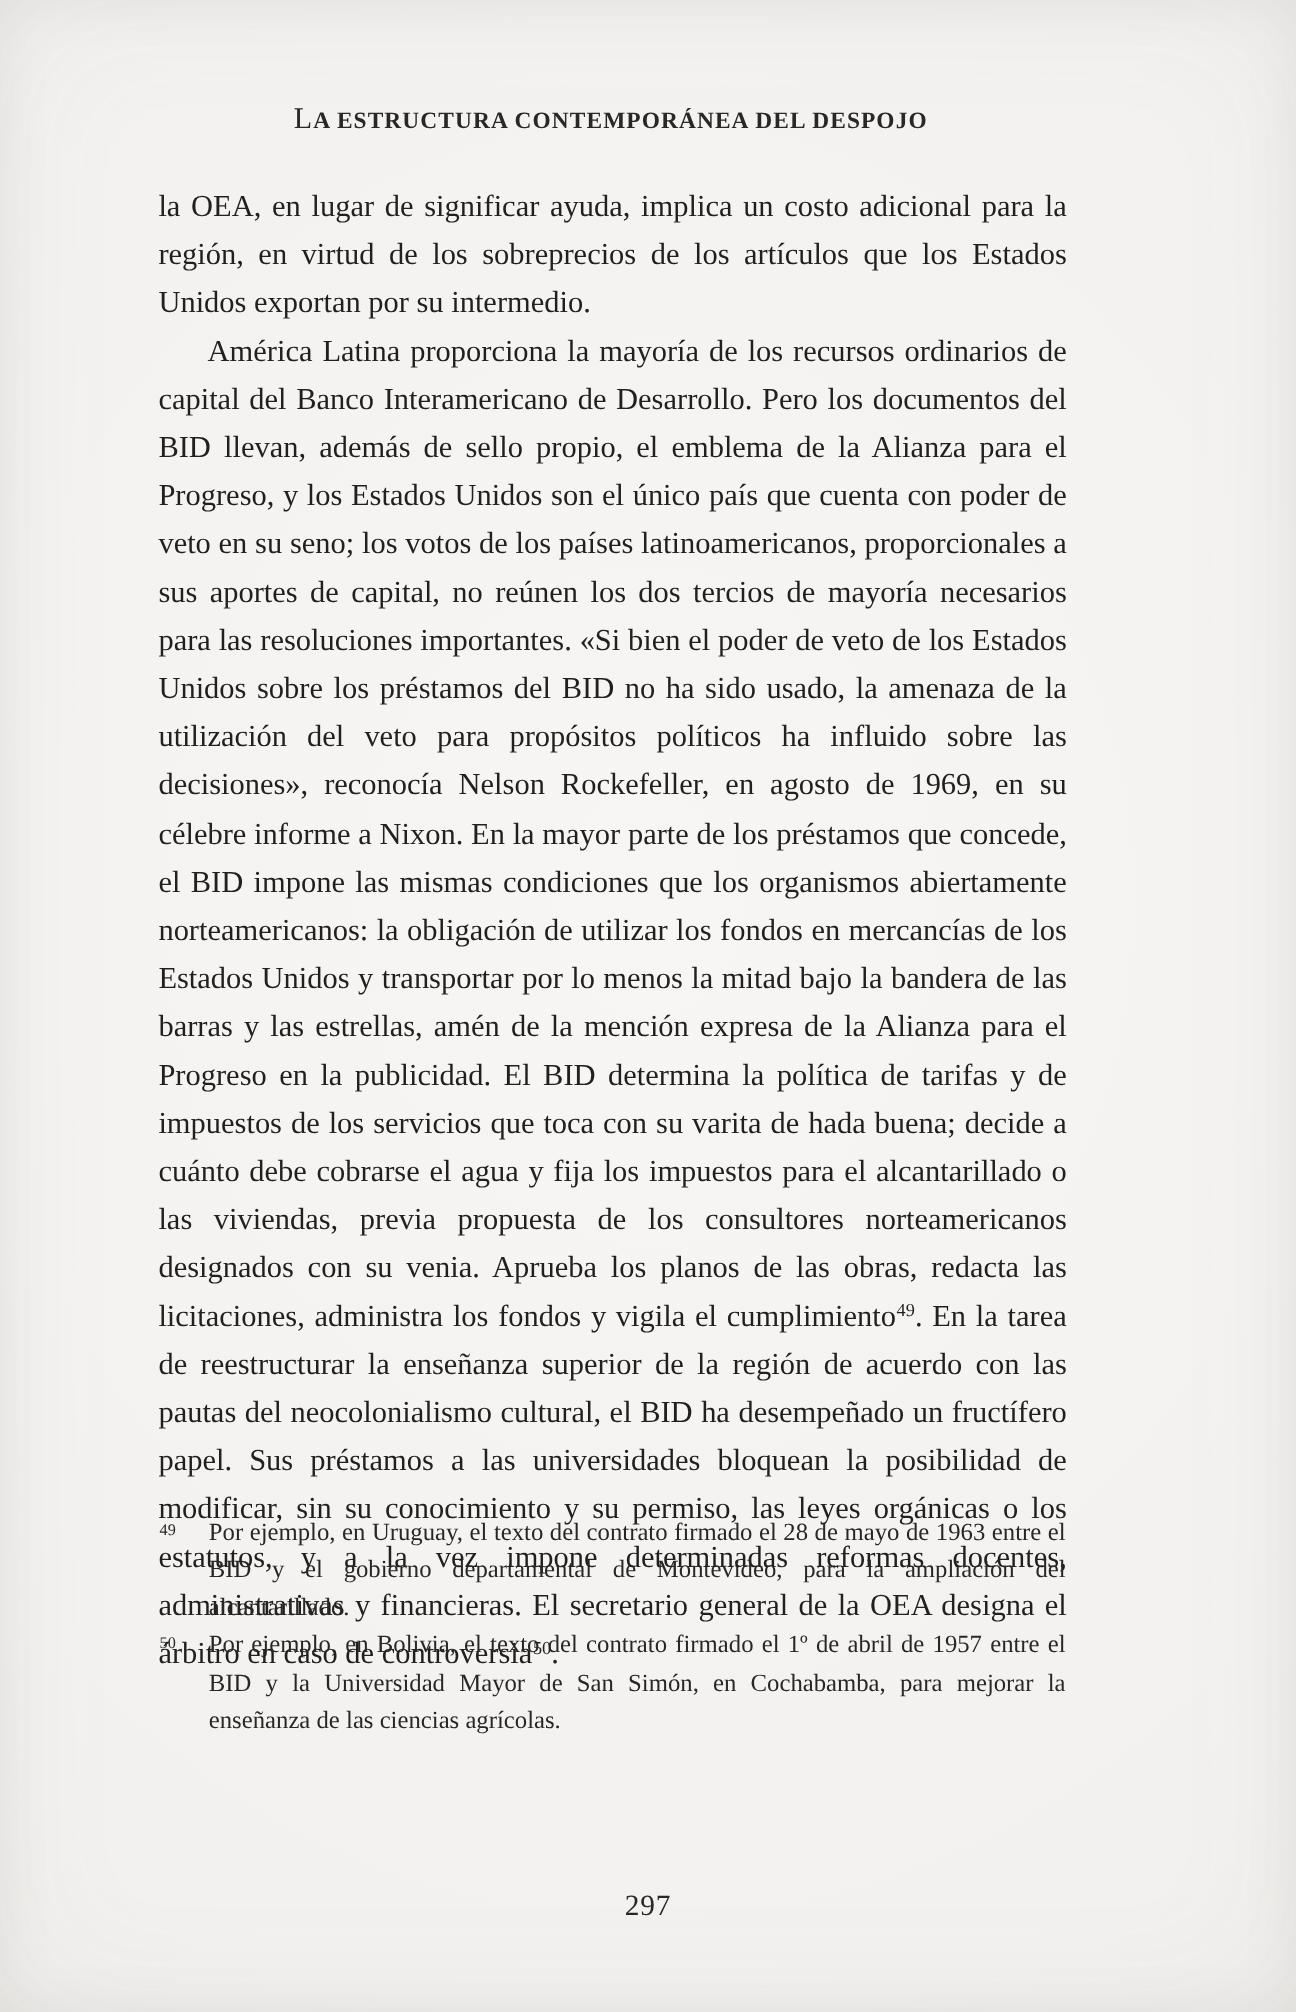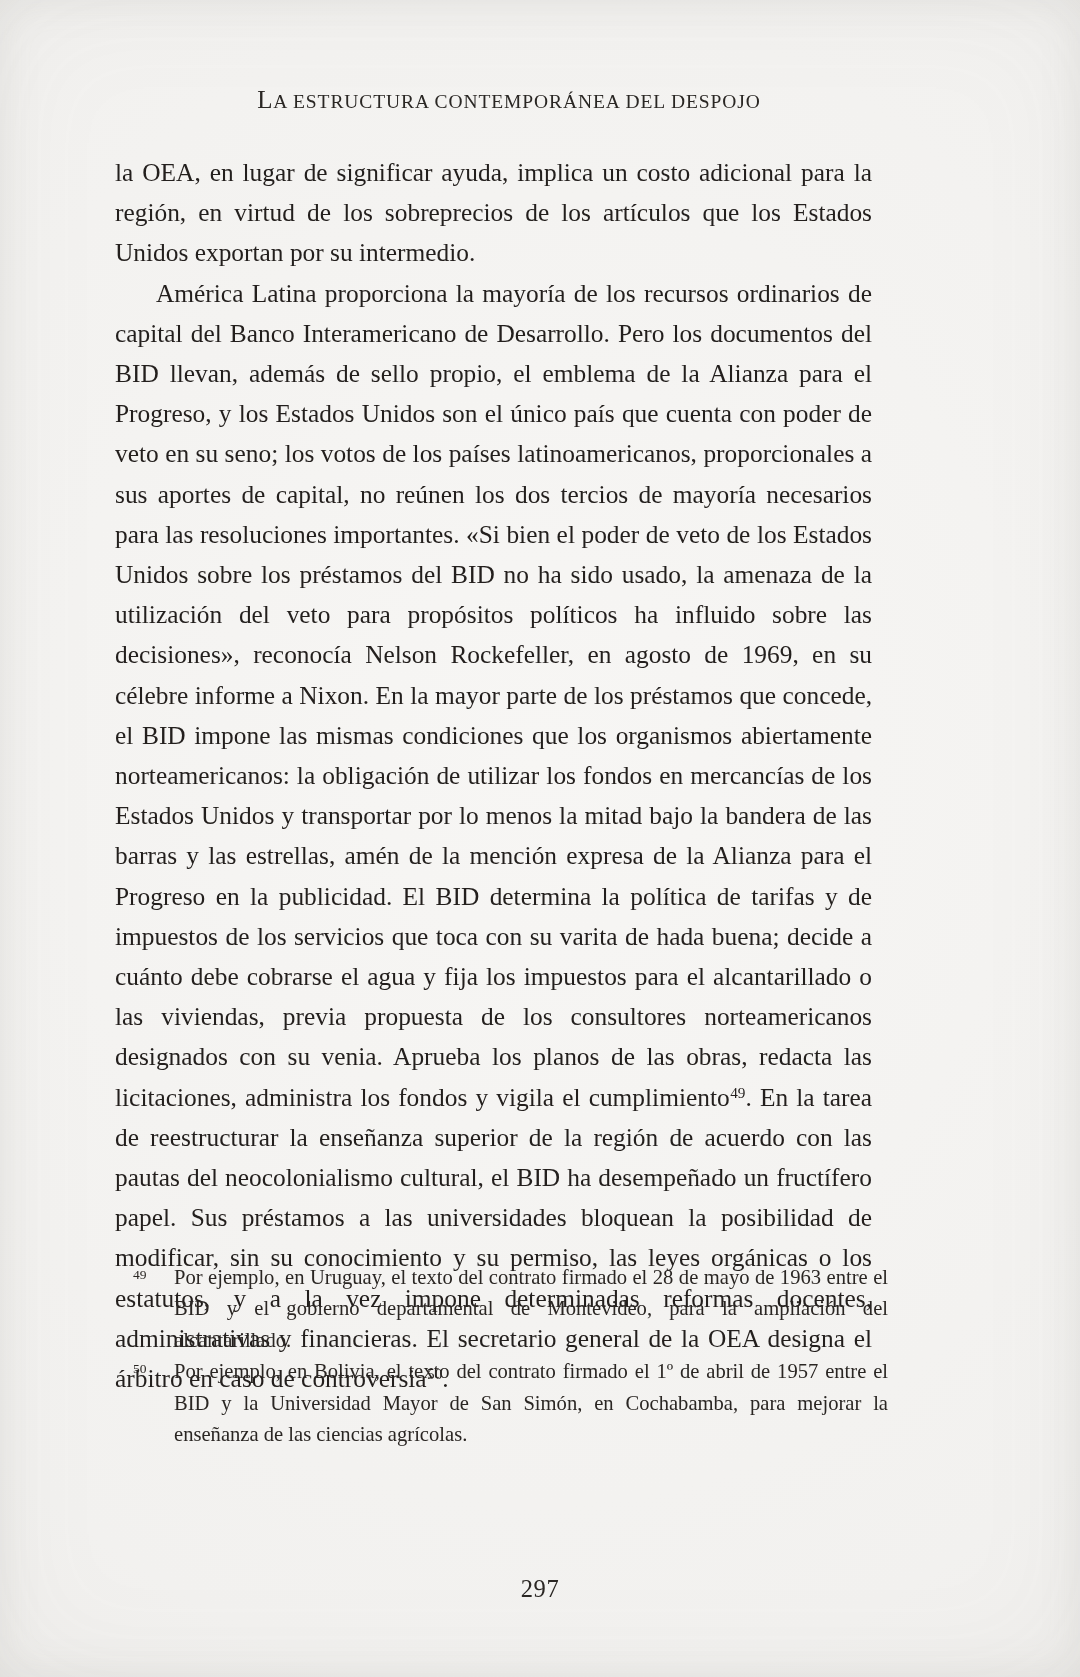--- a/index.html
+++ b/index.html
@@ -51,21 +51,21 @@
   .running-head .rh-first {
     font-size: 25px;
   }
   .running-head .rh-rest {
     font-size: 19.5px;
   }
 
   
   .body-copy {
     position: absolute;
-    left: 115px;
+    left: 132px;
     top: 152px;
     width: 757px;
     color: #231f1d;
     font-size: 25.4px;
     line-height: 40.2px;
     text-align: justify;
     text-justify: inter-word;
     hyphens: manual;
   }
   .body-copy p {
@@ -129,21 +129,21 @@
     font-size: 24.5px;
     letter-spacing: 0.6px;
   }
 </style>
 </head>
 <body>
 
 <div class="page">
 
   <div class="running-head">
-    <span class="rh-first">L</span><span class="rh-rest" style="font-variant: normal;">A ESTRUCTURA CONTEMPORÁNEA DEL DESPOJO</span>
+    <span class="rh-first">L</span><span class="rh-rest" style="font-variant: normal; font-weight: bold;">A ESTRUCTURA CONTEMPORÁNEA DEL DESPOJO</span>
   </div>
 
   <div class="body-copy">
     <p>la OEA, en lugar de significar ayuda, implica un costo adicional para la región, en virtud de los sobreprecios de los artículos que los Estados Unidos exportan por su intermedio.</p>
     <p><span>América Latina proporciona la mayoría de los recursos ordinarios de capital del Banco Interamericano de Desarrollo. Pero los documentos del BID llevan, además de sello propio, el emblema de la Alianza para el Progreso, y los Estados Unidos son el único país que cuenta con poder de veto en su seno; los votos de los países latinoamericanos, proporcionales a sus aportes de capital, no reúnen los dos tercios de mayoría necesarios para las resoluciones importantes. «Si bien el poder de veto de los Estados Unidos sobre los préstamos del BID no ha sido usado, la amenaza de la utilización del veto para propósitos políticos ha influido sobre las decisiones», reconocía Nelson Rockefeller, en agosto de 1969, en su célebre informe a Nixon. En la mayor parte de los préstamos que concede, el BID impone las mismas condiciones que los organismos abiertamente norteamericanos: la obligación de utilizar los fondos en mercancías de los Estados Unidos y transportar por lo menos la mitad bajo la bandera de las barras y las estrellas, amén de la mención expresa de la Alianza para el Progreso en la publicidad. El BID determina la política de tarifas y de impuestos de los servicios que toca con su varita de hada buena; decide a cuánto debe cobrarse el agua y fija los impuestos para el alcantarillado o las viviendas, previa propuesta de los consultores norteamericanos designados con su venia. Aprueba los planos de las obras, redacta las licitaciones, administra los fondos y vigila el cumplimiento</span><sup class="fn-ref">49</sup><span>. En la tarea de reestructurar la enseñanza superior de la región de acuerdo con las pautas del neocolonialismo cultural, el BID ha desempeñado un fructífero papel. Sus préstamos a las universidades bloquean la posibilidad de modificar, sin su conocimiento y su permiso, las leyes orgánicas o los estatutos, y a la vez impone determinadas reformas docentes, administrativas y financieras. El secretario general de la OEA designa el árbitro en caso de controversia</span><sup class="fn-ref">50</sup><span>.</span></p>
   </div>
 
   <div class="footnotes">
     <div class="footnote">
       <span class="fn-num">49</span>

